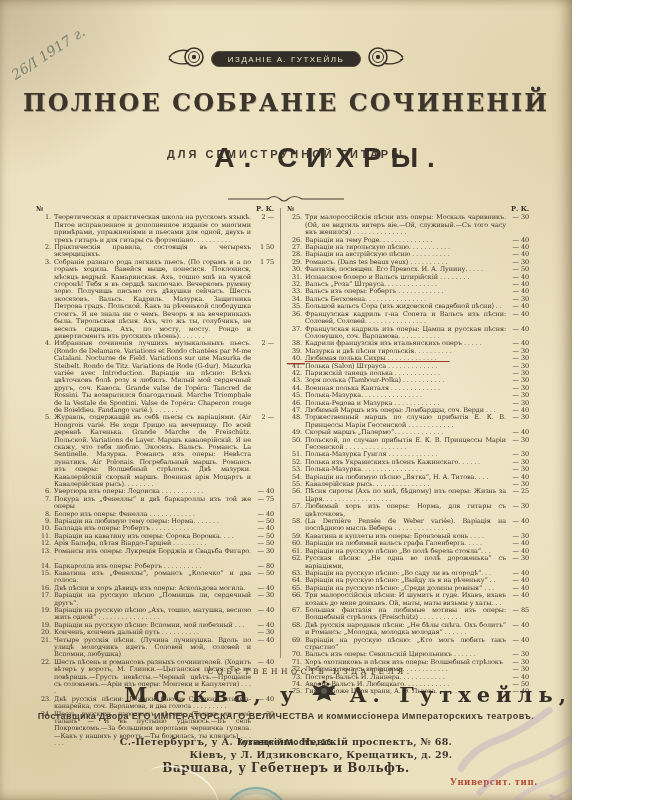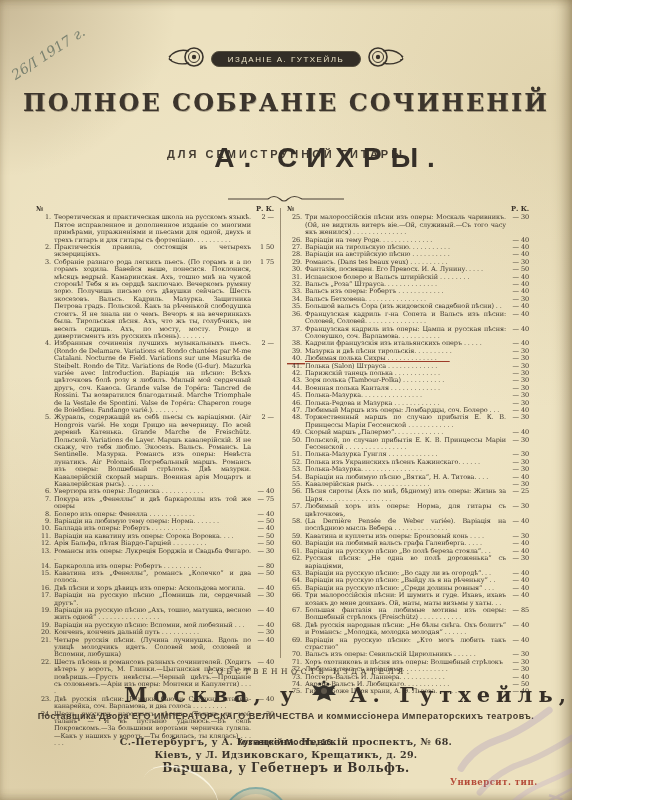--- a/index.html
+++ b/index.html
@@ -38,21 +38,21 @@
   .entry .p{flex:none;width:23px;text-align:right;white-space:pre;}
   .entry.marked .n{box-shadow:0 1.4px 0 0 #9c3a28;}
   .entry.marked .t{background:linear-gradient(#9c3a28,#9c3a28) 0 98%/72% 1.4px no-repeat;}
   .f-sobst{position:absolute;left:0;top:667px;width:620px;text-align:center;font-size:7.5px;letter-spacing:3.5px;color:#443c31;}
   .f-moskva{position:absolute;left:0;top:679px;width:572px;display:flex;justify-content:flex-end;align-items:center;gap:10px;
     font-size:21px;font-weight:bold;letter-spacing:6px;color:#362f27;}
   .f-supplier{position:absolute;left:0;top:711px;width:572px;text-align:center;font-family:"Liberation Sans",sans-serif;
     font-size:9px;font-weight:bold;letter-spacing:.4px;color:#453c30;white-space:nowrap;}
   .f-a1{position:absolute;left:0;top:725px;width:572px;text-align:center;font-family:"Liberation Sans",sans-serif;font-size:8.5px;font-weight:bold;letter-spacing:.5px;margin-top:12px;}
   .f-a2{position:absolute;left:0;top:736px;width:572px;text-align:center;font-size:9.5px;font-weight:bold;letter-spacing:.3px;}
-  .f-a3{position:absolute;left:0;top:749px;width:572px;text-align:center;font-size:9.5px;font-weight:bold;letter-spacing:.3px;}
+  .f-a3{position:absolute;left:0;top:749px;width:572px;text-align:center;font-size:9.5px;font-weight:bold;letter-spacing:.3px;padding-left:35px;}
   .f-a4{position:absolute;left:0;top:761px;width:572px;text-align:center;font-size:12px;font-weight:bold;letter-spacing:.5px;}
   .f-univ{position:absolute;left:450px;top:777px;font-size:8.5px;font-weight:bold;letter-spacing:.5px;color:#b44a38;}
   .stamp-diag{position:absolute;left:462px;top:702px;width:150px;height:120px;transform:rotate(-28deg);opacity:.55;}
   .stamp-round{position:absolute;left:222px;top:787px;width:64px;height:64px;border-radius:50%;
     border:2px solid rgba(55,135,150,.55);box-shadow:inset 0 0 0 5px rgba(55,135,150,.18);}
   .crease{position:absolute;left:140px;top:768px;width:80px;height:50px;border-radius:50%;
     border-top:2px solid rgba(255,252,238,.75);transform:rotate(24deg);}
 </style>
 </head>
 <body>
@@ -337,21 +337,21 @@
           <span class="t">Полька-Мазурка. . . . . . . . . . . . . . . .</span>
           <span class="p">— 30</span>
         </div>
         <div class="entry">
           <span class="n">46.</span>
           <span class="t">Полька-Редова и Мазурка . . . . . . . . . . . .</span>
           <span class="p">— 30</span>
         </div>
         <div class="entry">
           <span class="n">47.</span>
-          <span class="t">Любимый Маршъ изъ оперы: Ломбардцы, соч. Болеро . . .</span>
+          <span class="t">Любимый Маршъ изъ оперы: Ломбардцы, соч. Верди . . .</span>
           <span class="p">— 40</span>
         </div>
         <div class="entry">
           <span class="n">48.</span>
           <span class="t">Торжественный маршъ по случаю прибытія Е. К. В. Принцессы Маріи Гессенской . . . . . . . . . . . .</span>
           <span class="p">— 30</span>
         </div>
         <div class="entry">
           <span class="n">49.</span>
           <span class="t">Скорый маршъ „Палермо“. . . . . . . . . . . . .</span>

